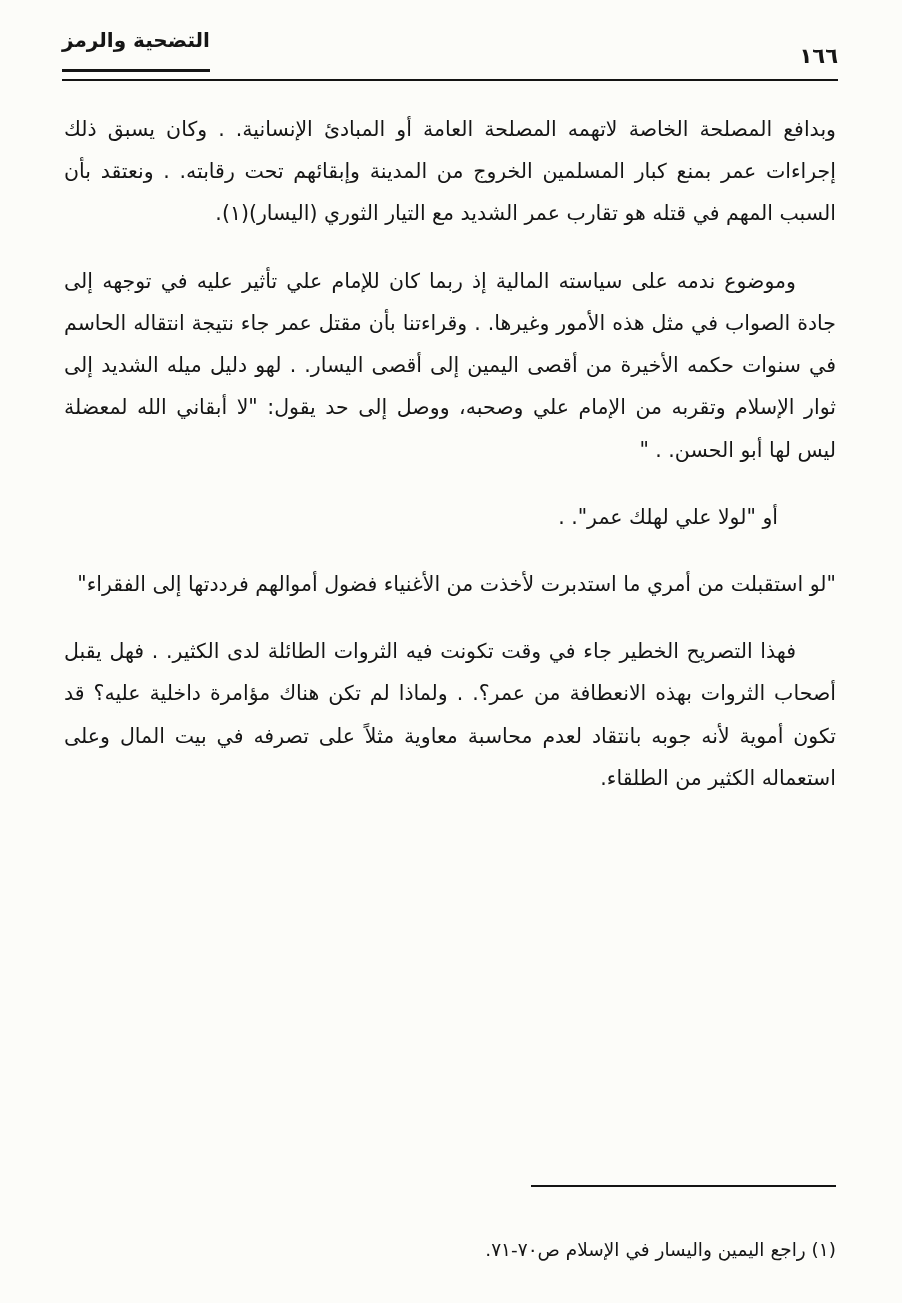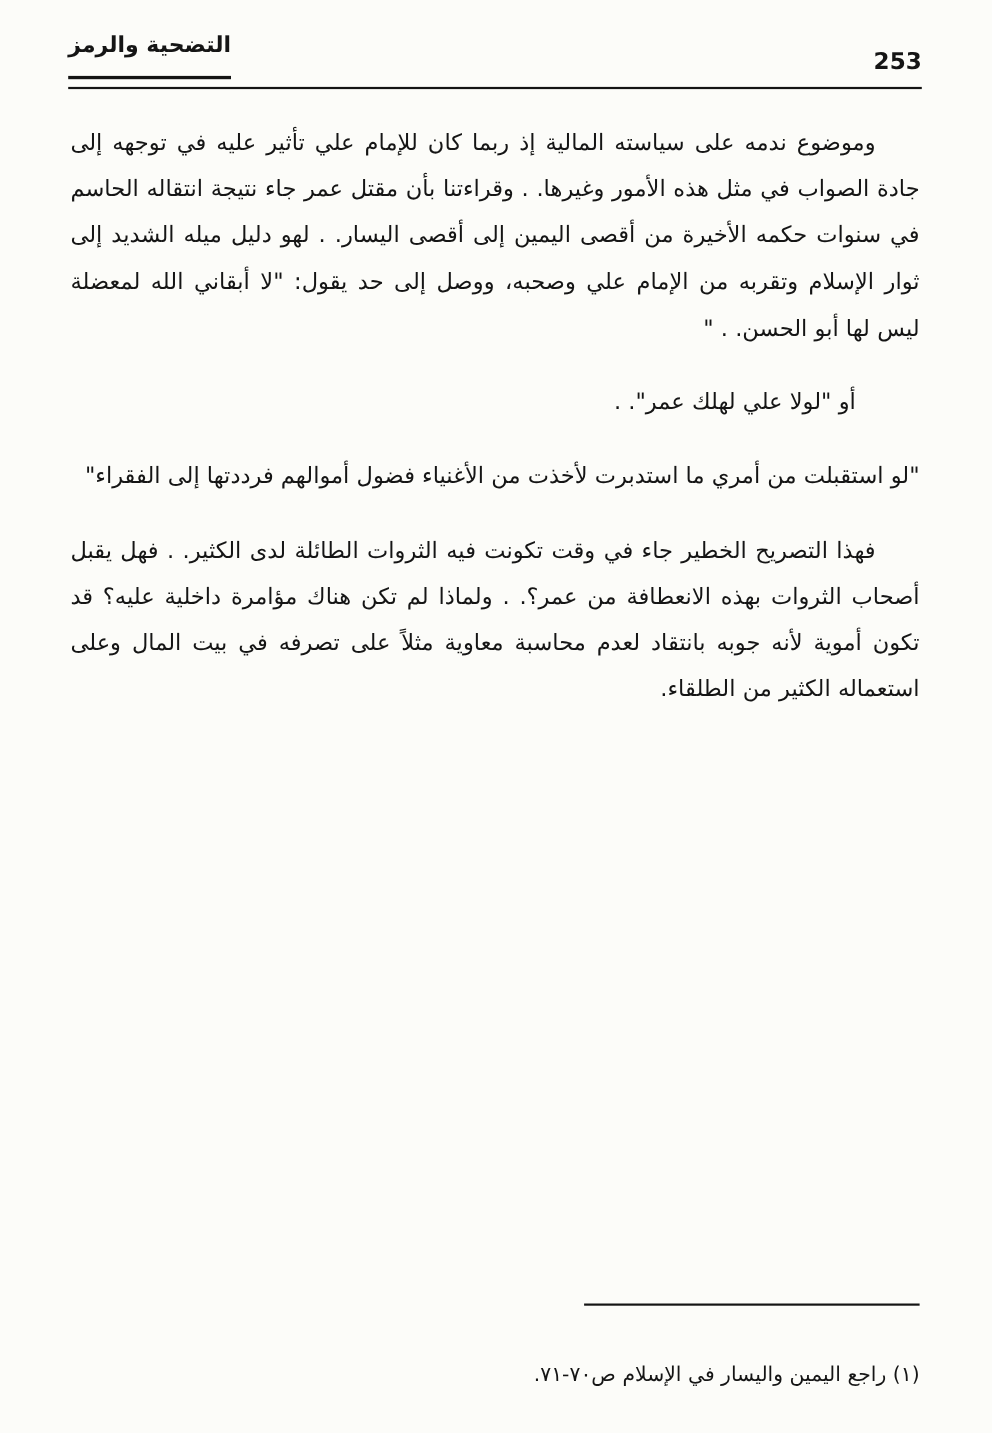--- a/index.html
+++ b/index.html
@@ -76,24 +76,25 @@
     margin-top: 48px;
   }
 </style>
 </head>
 <body>
 
 <div class="page">
 
   <div class="header">
     <div class="header-title">التضحية والرمز</div>
-    <div class="header-pagenum">253</div>
+    <div class="header-pagenum">١٦٦</div>
   </div>
 
   <div class="body-text">
+    <p class="para">وبدافع المصلحة الخاصة لاتهمه المصلحة العامة أو المبادئ الإنسانية. . وكان يسبق ذلك إجراءات عمر بمنع كبار المسلمين الخروج من المدينة وإبقائهم تحت رقابته. . ونعتقد بأن السبب المهم في قتله هو تقارب عمر الشديد مع التيار الثوري (اليسار)(١).</p>
     <p class="para indent-1">وموضوع ندمه على سياسته المالية إذ ربما كان للإمام علي تأثير عليه في توجهه إلى جادة الصواب في مثل هذه الأمور وغيرها. . وقراءتنا بأن مقتل عمر جاء نتيجة انتقاله الحاسم في سنوات حكمه الأخيرة من أقصى اليمين إلى أقصى اليسار. . لهو دليل ميله الشديد إلى ثوار الإسلام وتقربه من الإمام علي وصحبه، ووصل إلى حد يقول: "لا أبقاني الله لمعضلة ليس لها أبو الحسن. . "</p>
     <p class="para indent-2">أو "لولا علي لهلك عمر". .</p>
     <p class="para">"لو استقبلت من أمري ما استدبرت لأخذت من الأغنياء فضول أموالهم فرددتها إلى الفقراء"</p>
     <p class="para indent-1">فهذا التصريح الخطير جاء في وقت تكونت فيه الثروات الطائلة لدى الكثير. . فهل يقبل أصحاب الثروات بهذه الانعطافة من عمر؟. . ولماذا لم تكن هناك مؤامرة داخلية عليه؟ قد تكون أموية لأنه جوبه بانتقاد لعدم محاسبة معاوية مثلاً على تصرفه في بيت المال وعلى استعماله الكثير من الطلقاء.</p>
   </div>
 
   <div class="footnote">
     <div class="footnote-rule"></div>
     <div class="footnote-text">(١) راجع اليمين واليسار في الإسلام ص٧٠-٧١.</div>
   </div>

